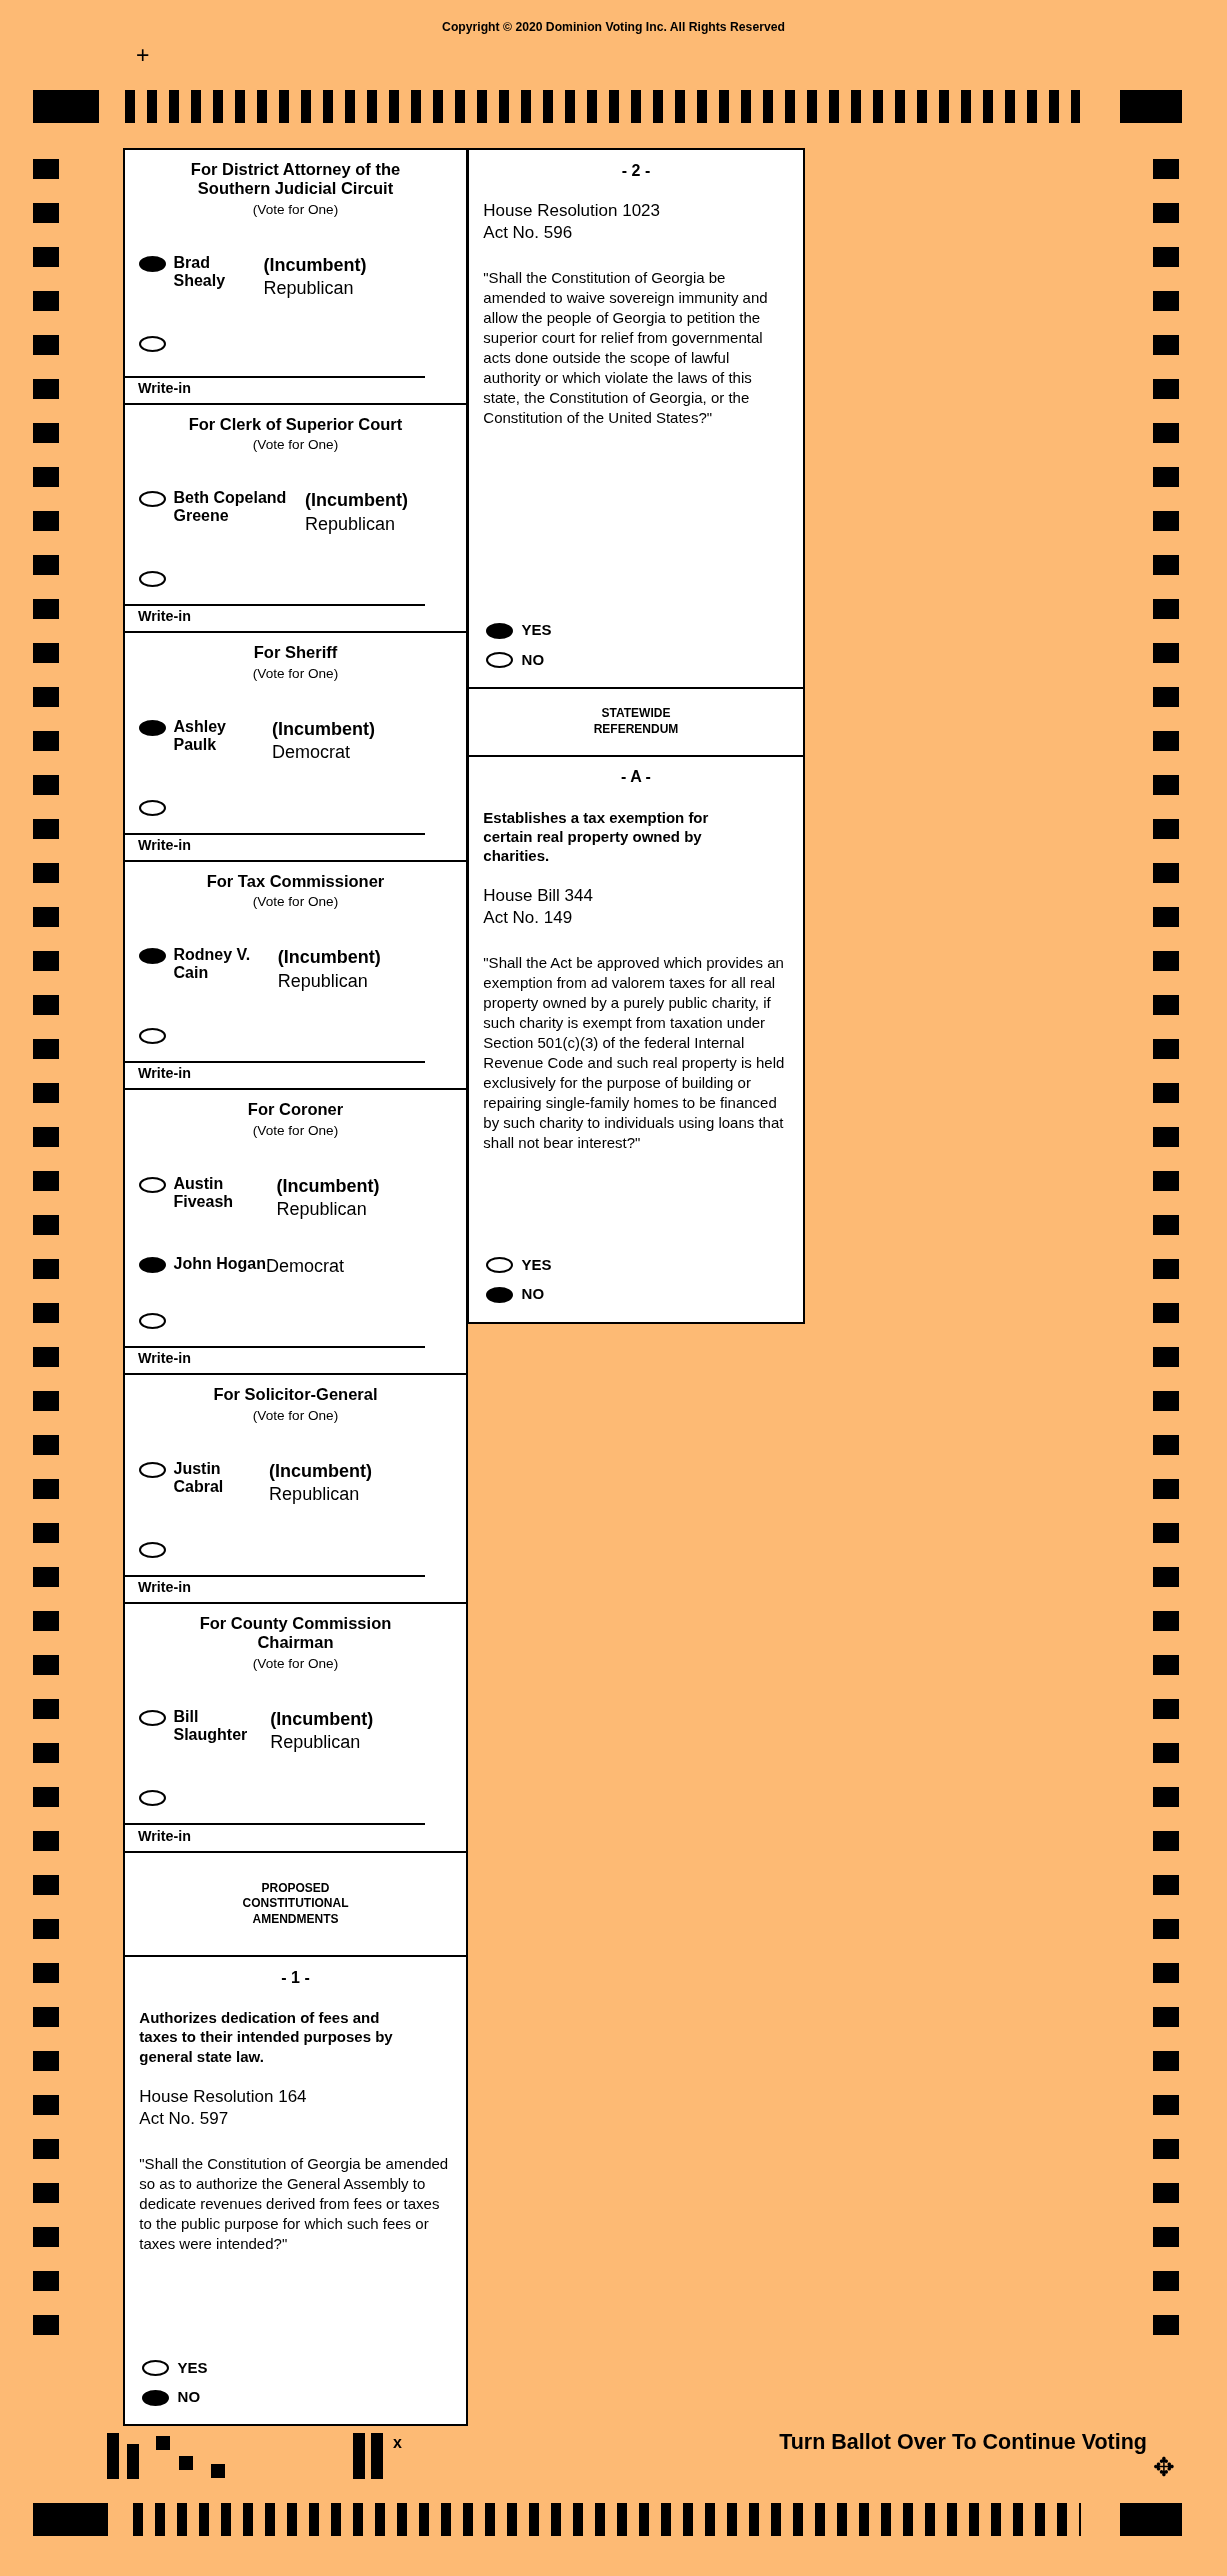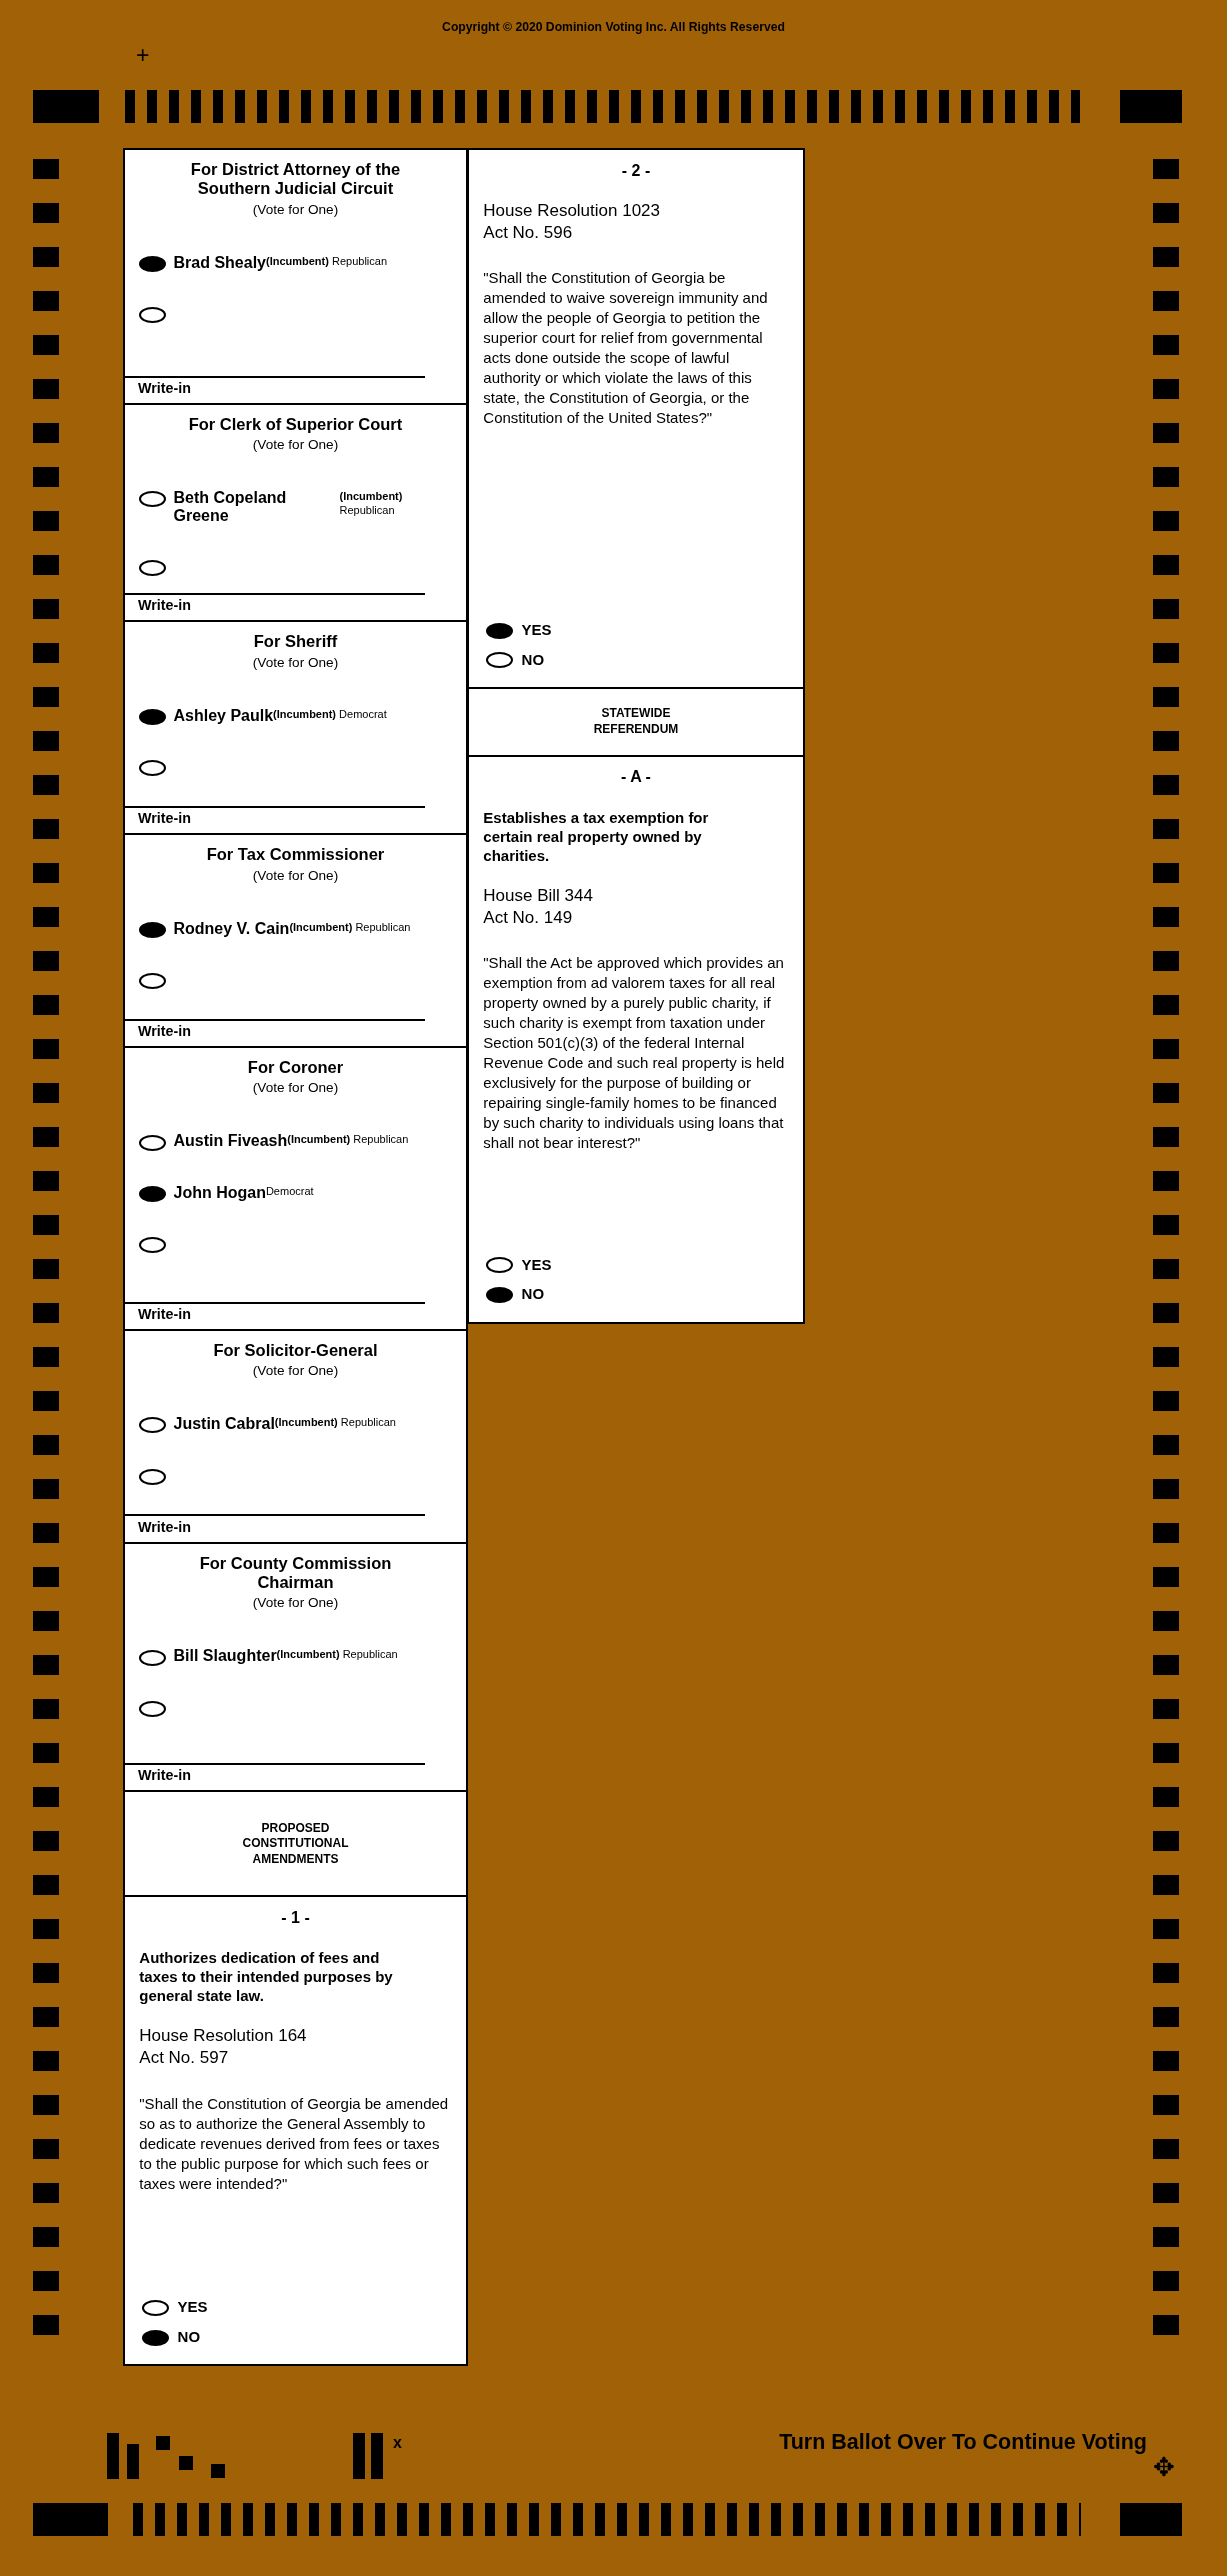--- a/index.html
+++ b/index.html
@@ -1,19 +1,19 @@
 <!DOCTYPE html>
 <html style="font-size:11.5px"><head>
 <meta charset="utf-8">
 <title>Ballot</title>
 <style>
   * { margin:0; padding:0; box-sizing:border-box; }
   html,body { background:#ffffff; }
   body { font-family:"Liberation Sans", sans-serif; color:#000; }
-  .page { position:relative; width:1227px; height:2576px; background:#a16207; overflow:hidden; }
+  .page { position:relative; width:1227px; height:2576px; background:#fdba74; overflow:hidden; }
 
   .copyright { position:absolute; top:20px; left:0; width:100%; text-align:center;
                font-size:12.2px; font-weight:700; }
   .reg-mark { position:absolute; left:136px; top:42px; font-size:23px; font-weight:400; }
 
   
   .timing-block { position:absolute; background:#000; }
   .timing-bars  { position:absolute;
                   background:repeating-linear-gradient(90deg,#000 0 10px,transparent 10px 22px); }
   .side-col     { position:absolute; width:26px;
@@ -35,21 +35,21 @@
               line-height:1.18; margin-top:10px; padding:0 8.6px; }
   .vote-for { font-size:13.6px; text-align:center; margin-top:2.9px; }
   .cand-row { display:flex; align-items:flex-start; margin:37px 10px 0 14.3px; }
   .cand-row.second { margin-top:33px; }
   .cand-row.blank  { margin-top:33px; }
   .oval { flex:none; width:27px; height:16px; border:2.9px solid #000; border-radius:50%;
           background:#fff; margin-top:2.2px; }
   .oval.filled { background:#000; }
   .cand-info   { margin-left:7.2px; display:flex; flex-direction:row; }
   .cand-name   { font-size:16px; font-weight:700; line-height:1.12; }
-  .cand-detail { font-size:11px; line-height:1.3; }
+  .cand-detail { font-size:18px; line-height:1.3; }
   .cand-detail b { font-weight:700; }
   .writein { margin-top:auto; }
   .writein-line  { border-top:2.2px solid #000; width:88%; margin-top:17px; }
   .writein-label { font-size:14.3px; font-weight:700; margin:2.2px 0 7.2px 13px; }
 
   
   .sec-box   { justify-content:center; align-items:center; }
   .sec-title { font-size:12px; font-weight:700; text-align:center; white-space:pre-line;
                line-height:1.3; padding:7.2px 0; }
 

